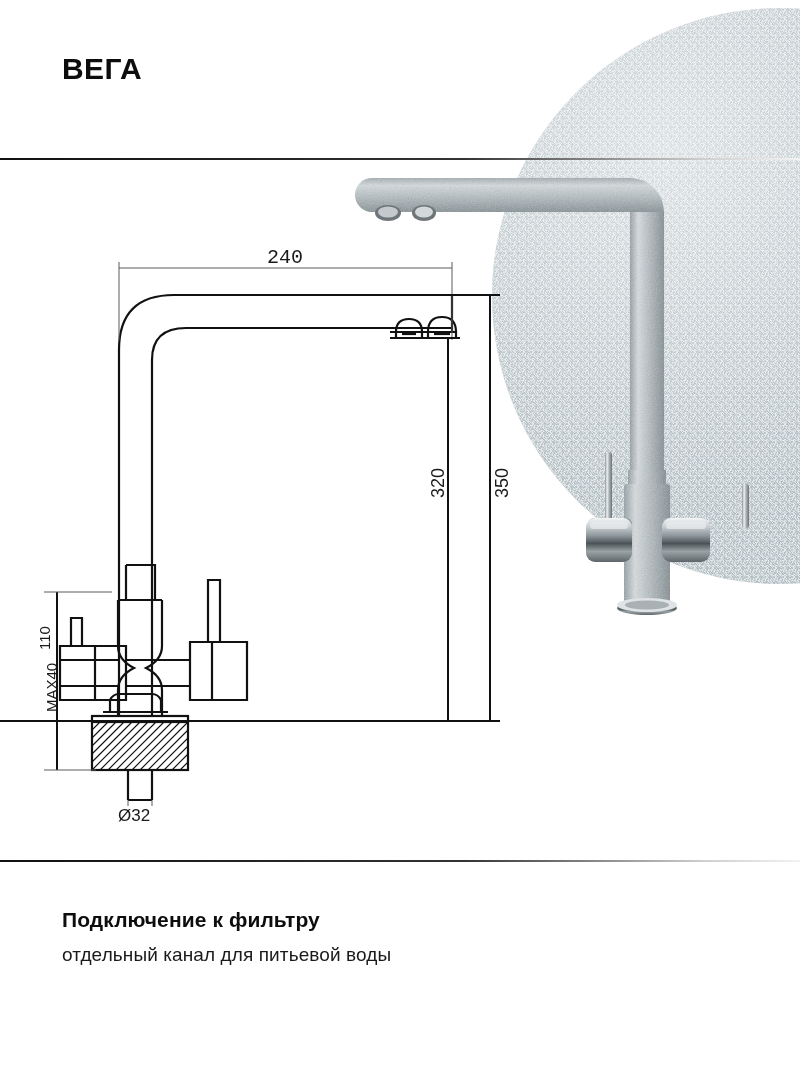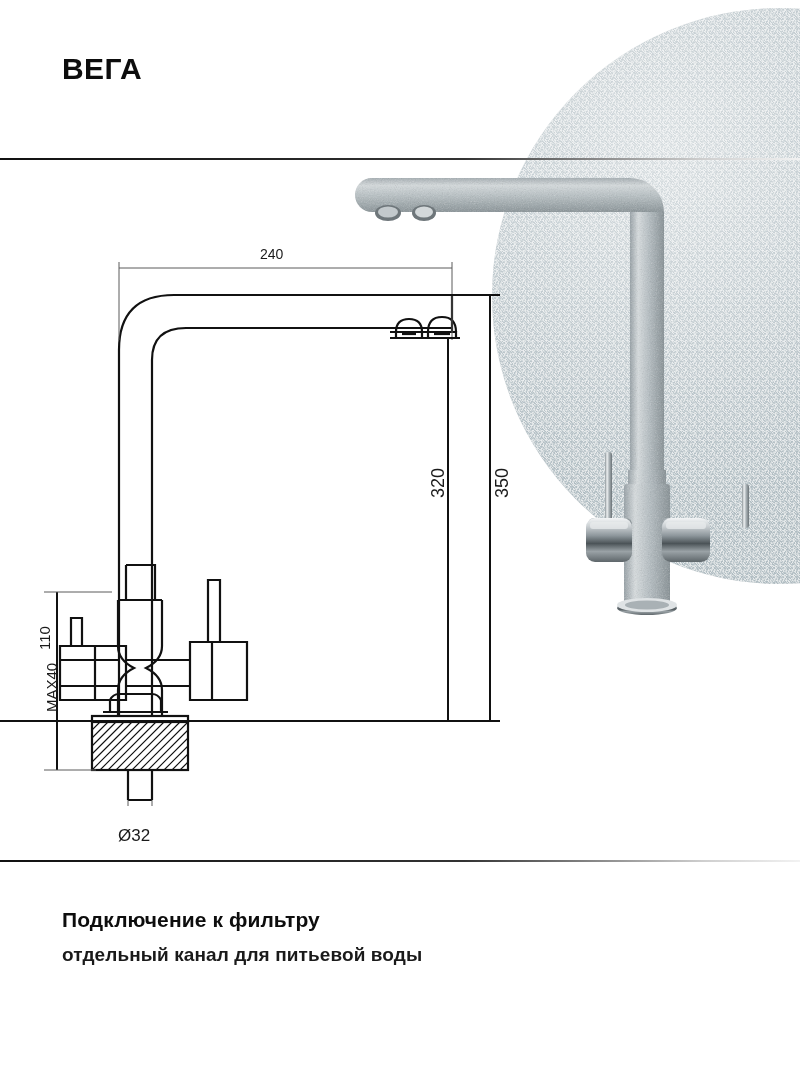--- a/index.html
+++ b/index.html
@@ -44,41 +44,41 @@
   .hdr-sub {
     position: absolute; left: 62px; top: 100px;
     font-size: 26px; font-weight: 300; color: #1a1a1a; letter-spacing: .2px;
   }
   .ftr-title {
     position: absolute; left: 62px; top: 908px;
     font-size: 21px; font-weight: 700; color: #0d0d0d; letter-spacing: .1px;
   }
   .ftr-sub {
     position: absolute; left: 62px; top: 944px;
-    font-size: 19px; font-weight: 700; color: #1a1a1a; letter-spacing: .1px;
+    font-size: 19px; font-weight: 400; color: #1a1a1a; letter-spacing: .1px;
   }
 
   .rule {
     position: absolute; left: 0; width: 800px; height: 2px;
     background: linear-gradient(to right, #111 0%, #333 58%, #cfcfcf 88%, #f2f2f2 100%);
   }
   .rule-top { top: 158px; }
   .rule-bot { top: 860px; }
 
   
   .dim {
     position: absolute; color: #1a1a1a; font-weight: 300;
     font-family: "Liberation Sans", sans-serif; white-space: nowrap;
   }
-  .dim-240 { left: 260px; top: 246px; font-size: 14px; }
+  .dim-240 { left: 267px; top: 246px; font-size: 20px; font-family: Liberation Mono, monospace; }
   .dim-320 { left: 428px; top: 498px; font-size: 18px; transform: rotate(-90deg); transform-origin: left top; }
   .dim-350 { left: 492px; top: 498px; font-size: 18px; transform: rotate(-90deg); transform-origin: left top; }
   .dim-110 { left: 36px; top: 650px; font-size: 15px; transform: rotate(-90deg); transform-origin: left top; }
   .dim-max40 { left: 43px; top: 712px; font-size: 15px; transform: rotate(-90deg); transform-origin: left top; }
-  .dim-d32 { left: 118px; top: 806px; font-size: 17px; margin-top: 20px; }
+  .dim-d32 { left: 118px; top: 806px; font-size: 17px; }
 </style>
 </head>
 <body>
 
 <div class="page">
 
   <div class="photo-layer">
     <div class="bg-circle"></div>
 
     <svg width="800" height="640" viewBox="0 0 800 640" style="position:absolute;left:0;top:0;">

